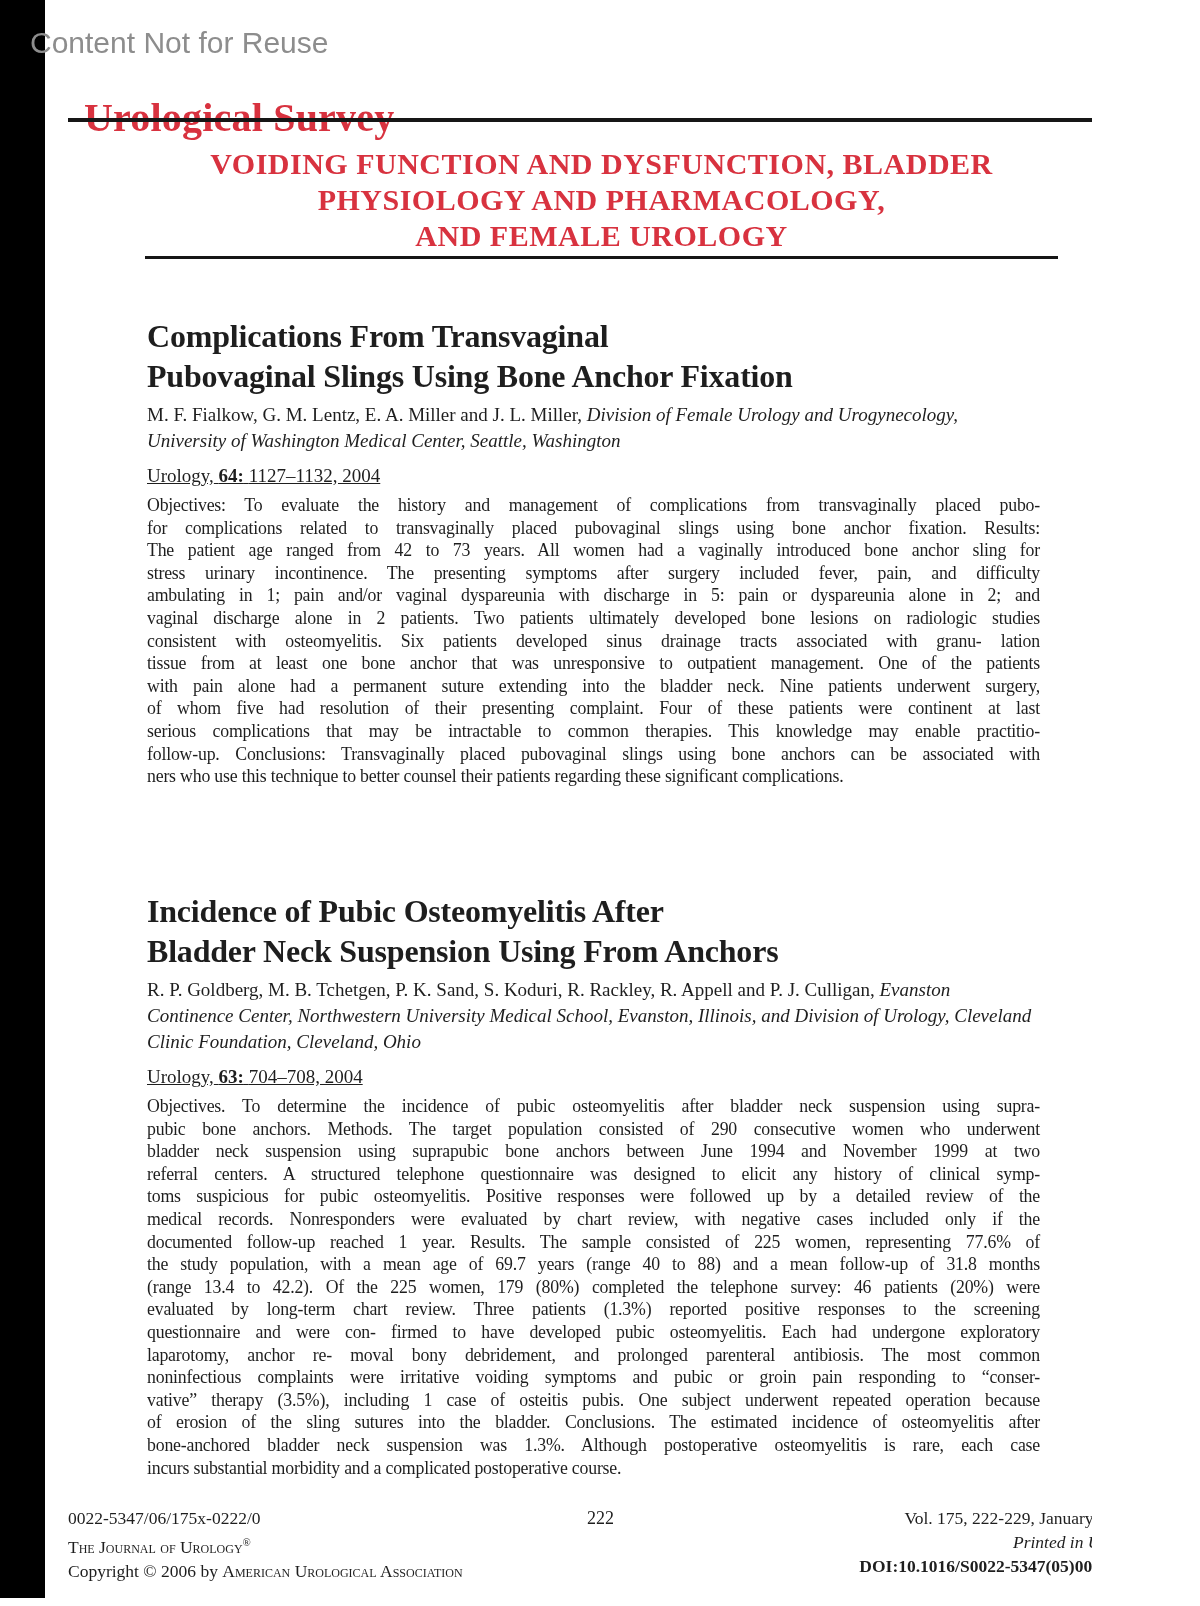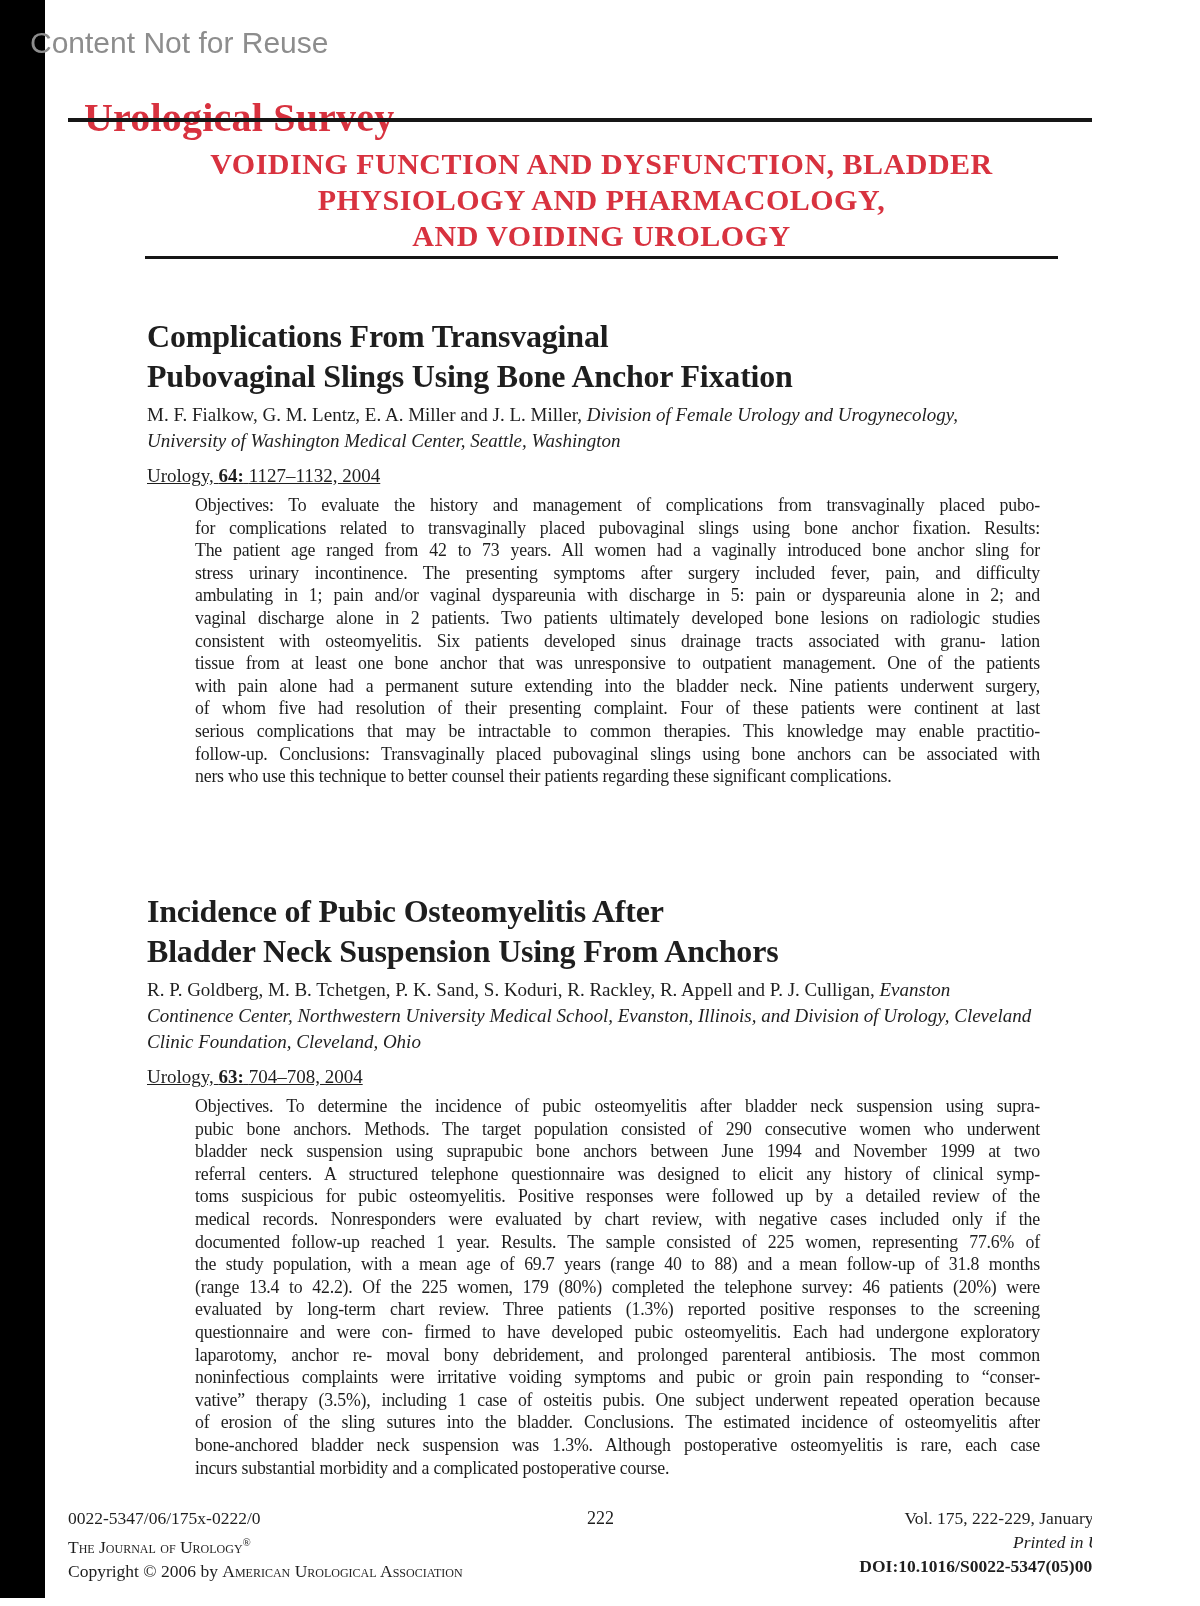--- a/index.html
+++ b/index.html
@@ -28,21 +28,21 @@
   .a2 { top:891px; }
 
   .article-title { margin:0; font-size:32px; font-weight:bold; line-height:40px; letter-spacing:-0.2px; }
 
   .authors { margin:6px 0 0 0; font-size:19px; line-height:26px; }
   .authors .affiliation { font-style:italic; }
 
   .citation { margin:9px 0 0 0; font-size:19px; line-height:26px;text-decoration:underline; }
   .citation .vol { font-weight:bold; }
 
-  .abstract { margin-top:5px; font-size:17.8px; line-height:22.6px; letter-spacing:-0.2px;margin-left:48px; }
+  .abstract { margin-top:5px; font-size:17.8px; line-height:22.6px; letter-spacing:-0.2px; }
   .abs-line { text-align:justify; text-align-last:justify; text-justify:inter-word; }
   .abs-line:last-child { text-align-last:left; }
 
   .footer { position:absolute; left:68px; top:1506px; width:1065px;
             font-size:17.5px; line-height:24px; }
   .f-left   { position:absolute; left:0; top:0; }
   .f-center { position:absolute; left:0; right:0; top:0; text-align:center; font-size:18px; }
   .f-right  { position:absolute; right:0; top:0; text-align:right; }
   .sc  { font-variant:small-caps; }
   .printed { font-style:italic; }
@@ -57,21 +57,21 @@
   <div class="leftbar"></div>
 
   <div class="watermark">Content Not for Reuse</div>
 
   <h1 class="masthead">Urological Survey</h1>
   <div class="rule rule1"></div>
 
   <div class="section-heading">
       <div class="sh-line">VOIDING FUNCTION AND DYSFUNCTION, BLADDER</div>
       <div class="sh-line">PHYSIOLOGY AND PHARMACOLOGY,</div>
-      <div class="sh-line">AND VOIDING UROLOGY</div>
+      <div class="sh-line">AND FEMALE UROLOGY</div>
     </div>
   <div class="rule rule2"></div>
 
   <section class="article a1">
     <h2 class="article-title">
         <div class="title-line">Complications From Transvaginal</div>
         <div class="title-line">Pubovaginal Slings Using Bone Anchor Fixation</div>
       </h2>
     <p class="authors">
       <span class="names">M. F. Fialkow, G. M. Lentz, E. A. Miller and J. L. Miller,</span>

